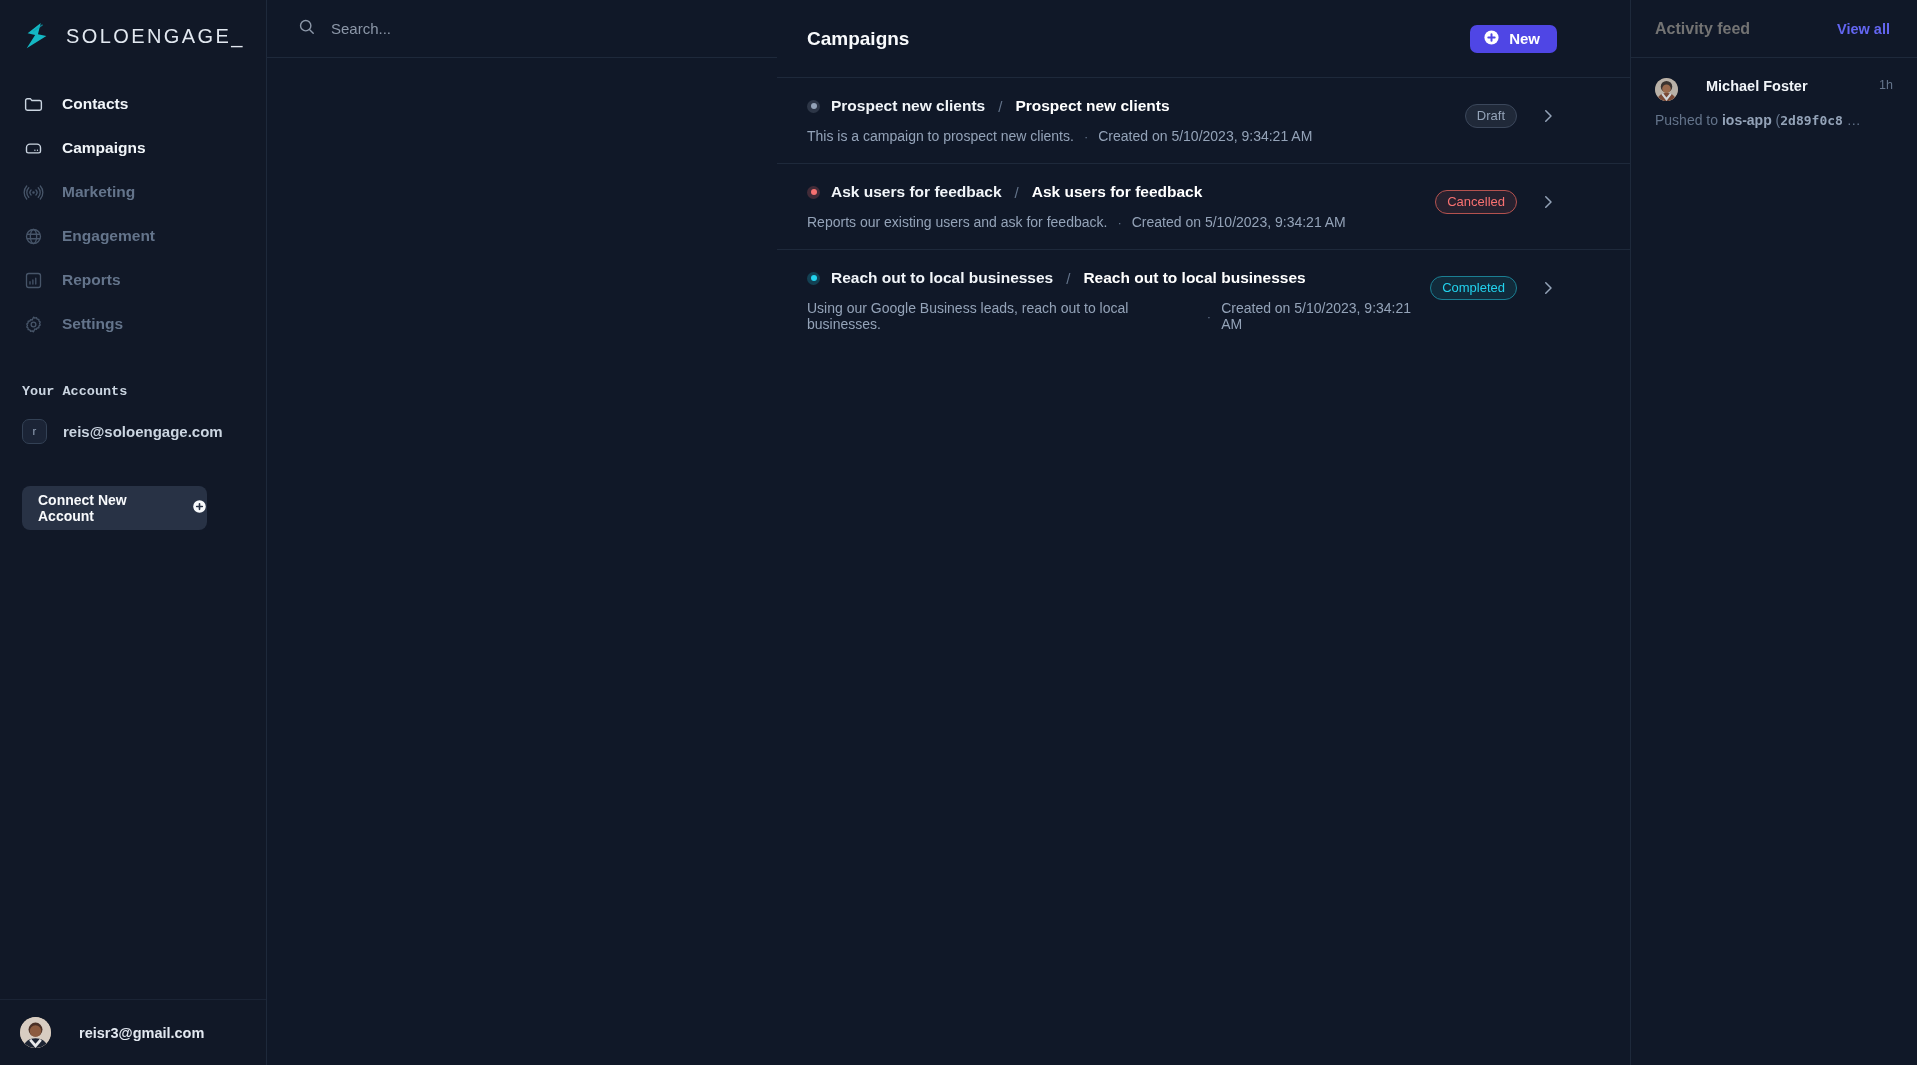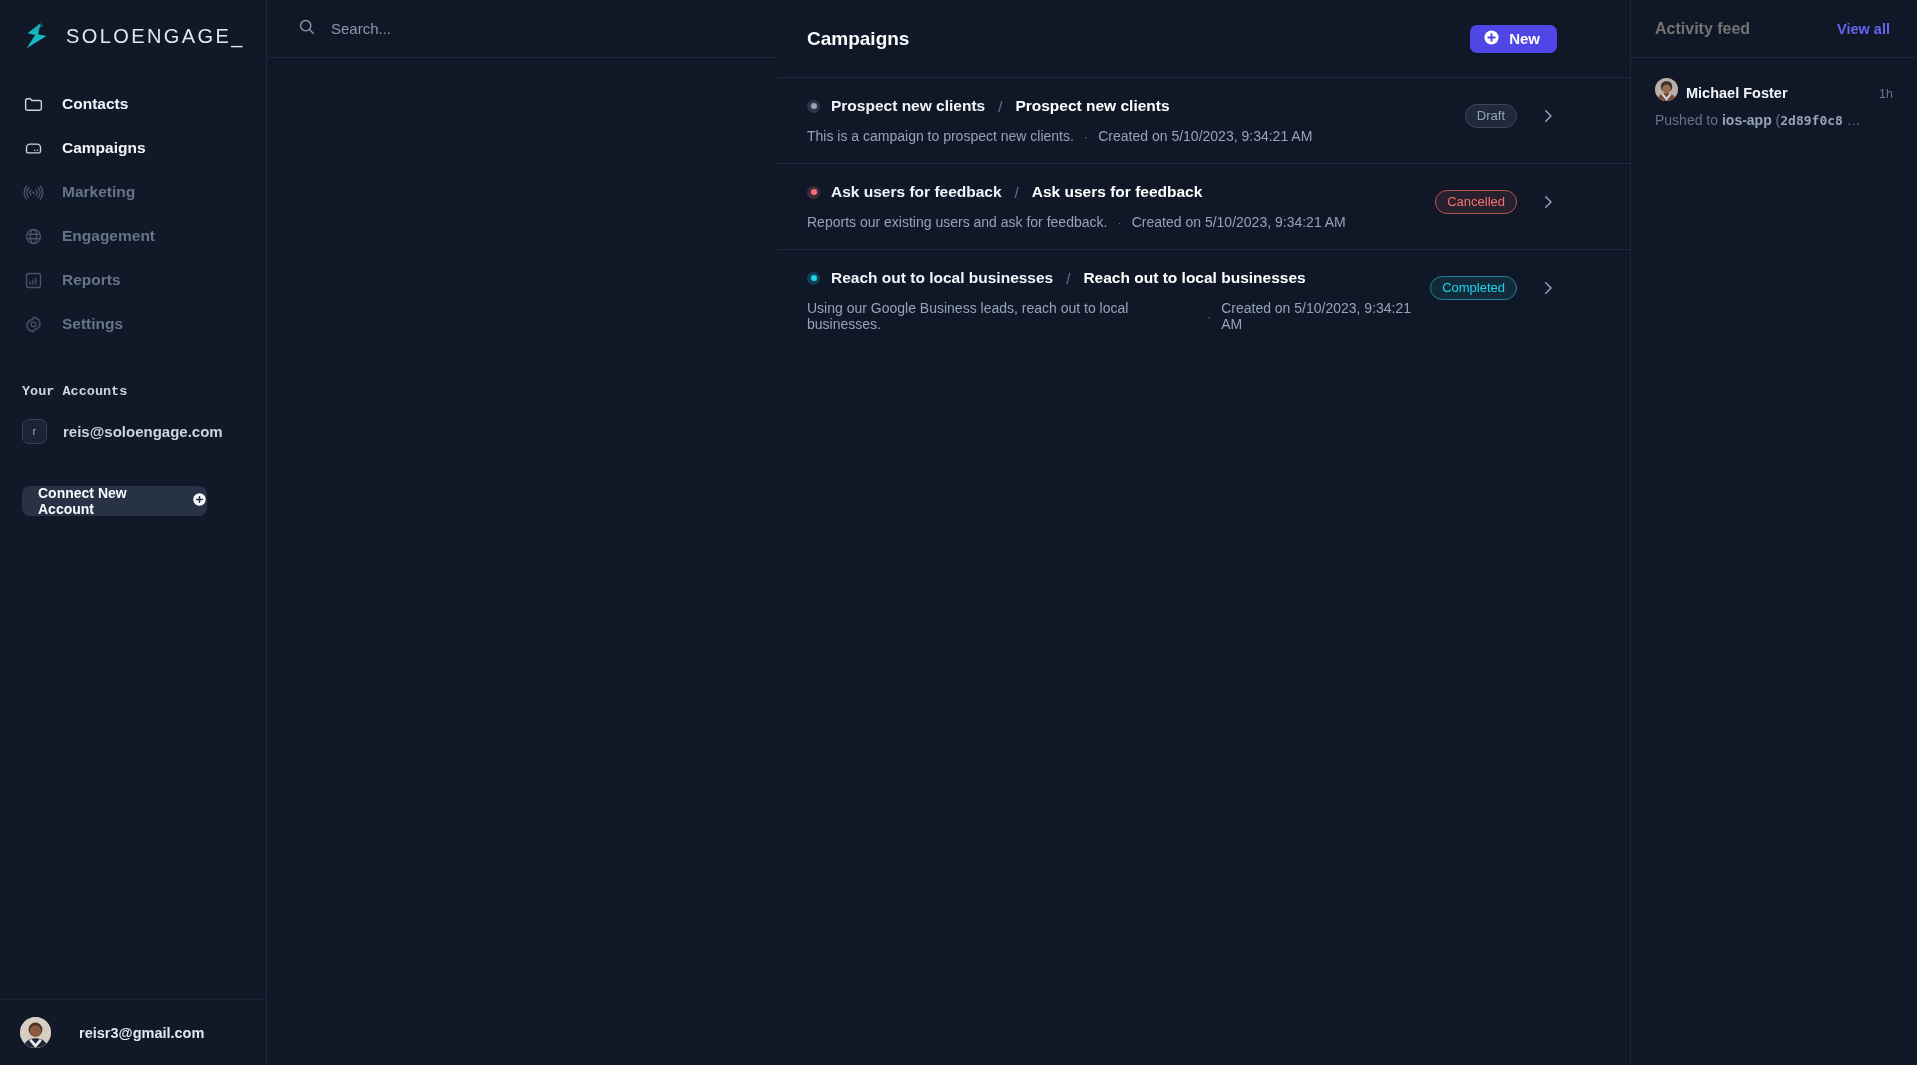--- a/index.html
+++ b/index.html
@@ -46,21 +46,21 @@
   }
   .account-badge {
     width: 25px; height: 25px; flex: 0 0 25px; border-radius: 7px;
     border: 1px solid #334155; background: #1b2436;
     color: #94a3b8; font-size: 11.5px;
     display: flex; align-items: center; justify-content: center;
   }
   .account-email { color: #cbd5e1; font-size: 15px; font-weight: 700; }
 
   .connect-btn {
-    margin: 37px 0 0 22px; width: 185px; height: 30px;
+    margin: 37px 0 0 22px; width: 185px; height: 44px;
     background: #283245; border-radius: 8px;
     display: flex; align-items: center; justify-content: center; gap: 10px;
     cursor: pointer;
     padding-left: 16px;
   }
   .connect-btn-label { color: #f8fafc; font-size: 14px; font-weight: 700; }
 
   .profile {
     position: absolute; bottom: 0; left: 0; width: 100%;
     height: 66px; display: flex; align-items: center; gap: 28px;
@@ -130,21 +130,21 @@
 
   
   .feed { width: 286px; flex: 0 0 286px; background: #101828; }
   .feed-head {
     height: 58px; display: flex; align-items: center; justify-content: space-between;
     padding: 0 27px 0 24px; border-bottom: 1px solid #1e293b;
   }
   .feed-title { color: #737373; font-size: 16px; font-weight: 700; }
   .feed-viewall { color: #6366f1; font-size: 14.5px; font-weight: 700; cursor: pointer; }
   .feed-item { padding: 20px 24px 0 24px; }
-  .feed-item-head { display: flex; align-items: flex-end; gap: 8px; }
+  .feed-item-head { display: flex; align-items: flex-start; gap: 28px; }
   .feed-avatar {
     width: 23px; height: 23px; flex: 0 0 23px; border-radius: 50%;
     background: #8f8278; overflow: hidden; position: relative;
   }
   .feed-name { color: #f1f5f9; font-size: 14.5px; font-weight: 700; flex: 1 1 auto; }
   .feed-time { color: #64748b; font-size: 12.5px; }
   .feed-text { color: #64748b; font-size: 14px; margin-top: 11px; white-space: nowrap; overflow: hidden; }
   .feed-text b { color: #94a3b8; font-weight: 700; }
   .feed-text code { font-family: "DejaVu Sans Mono", monospace; color: #94a3b8; font-size: 13px; font-weight: 700; }
 </style>

